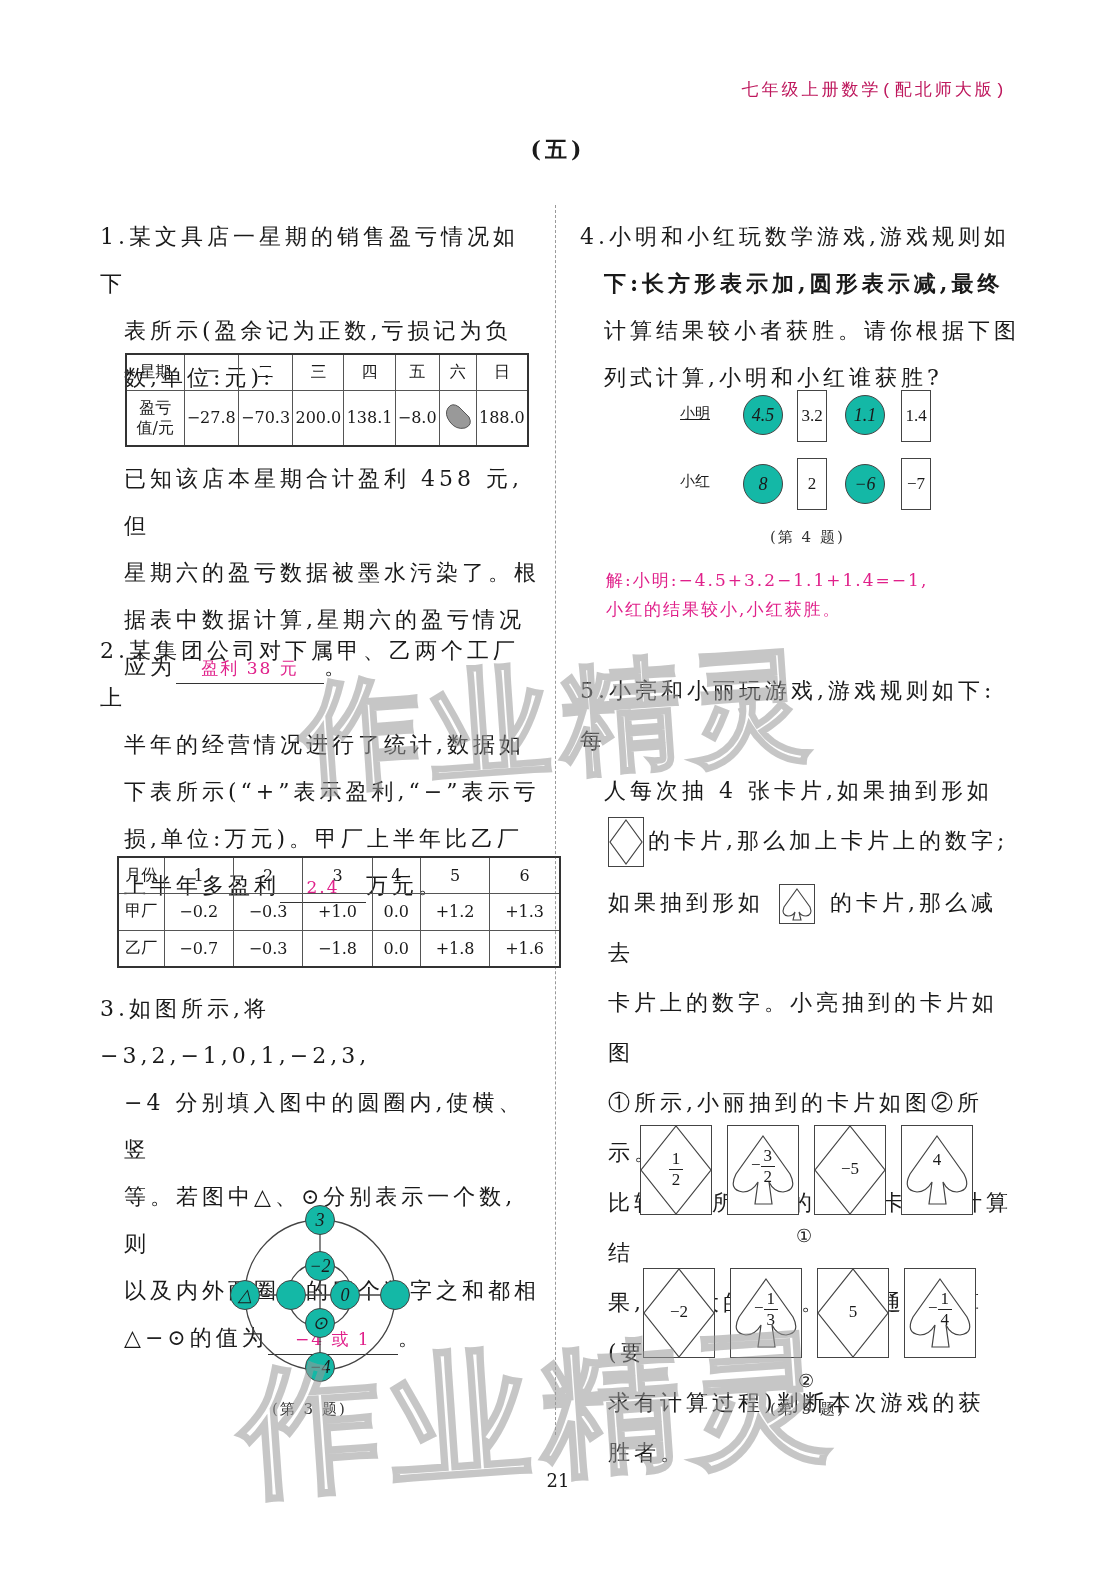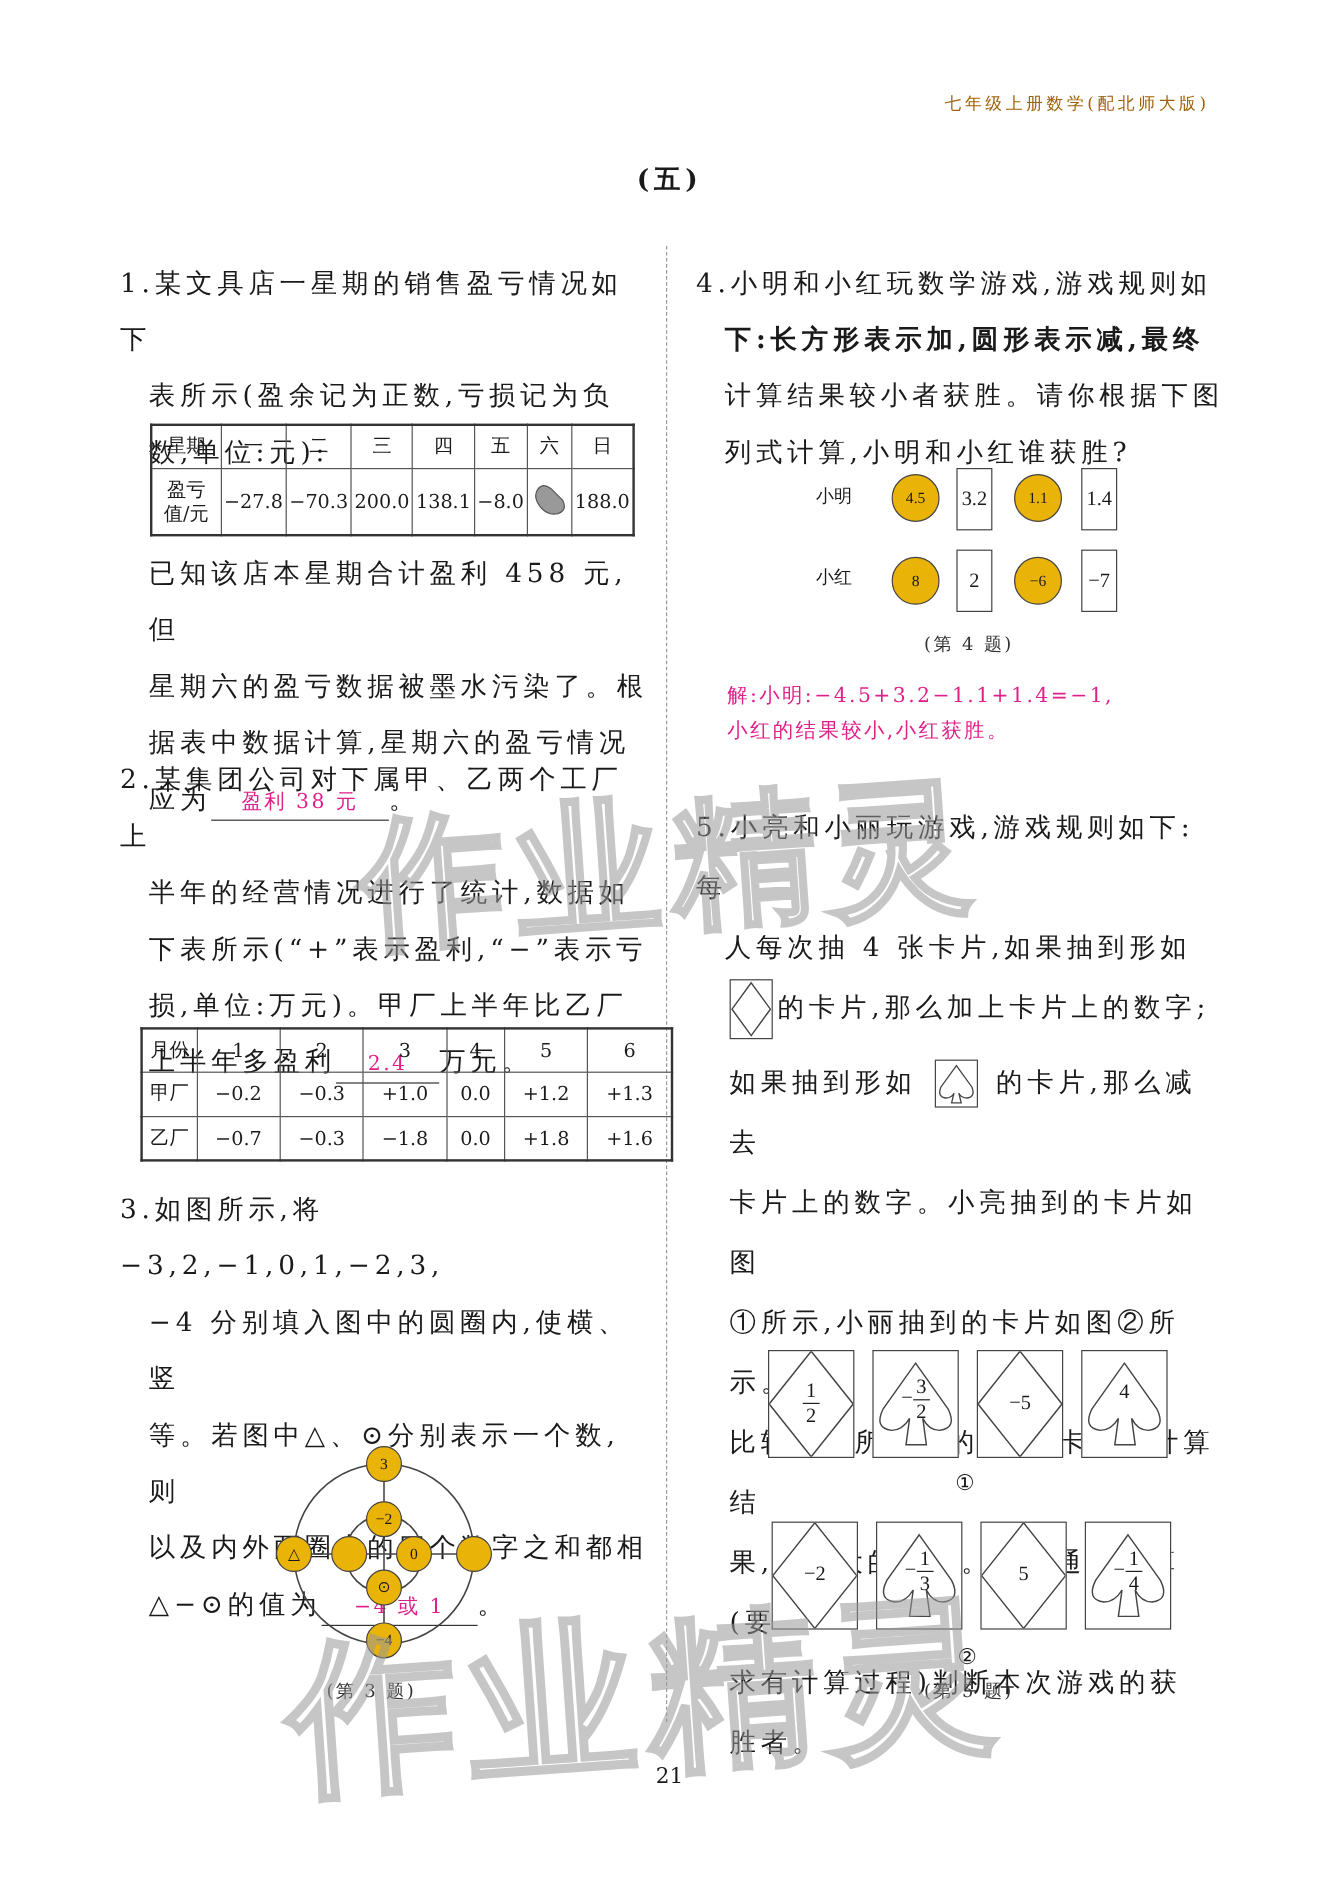--- a/index.html
+++ b/index.html
@@ -1,29 +1,29 @@
 <!DOCTYPE html>
 <html><head>
 <meta charset="utf-8">
 <style>
   * { box-sizing: border-box; margin: 0; padding: 0; }
   body { width: 1116px; height: 1576px; background: #fff; position: relative; overflow: hidden;
          font-family: "DejaVu Serif", "Liberation Serif", serif; color: #1a1a1a; }
   .abs { position: absolute; }
-  .header { right: 108px; top: 78px; font-size: 14px; letter-spacing: 3px; color: #a16207; }
+  .header { right: 108px; top: 78px; font-size: 17px; letter-spacing: 3px; color: #be185d; font-family: Liberation Mono, monospace; }
   .title { left: 0; width: 1116px; top: 135px; text-align: center; font-size: 22px; font-weight: bold; letter-spacing: 4px; }
   .divider { left: 555px; top: 205px; height: 1230px; border-left: 1px dashed #999; }
   .para { font-size: 22px; line-height: 47px; letter-spacing: 4px; }
   .ans { color: #e0208a; font-size: 17px; letter-spacing: 2px; }
   .blank { display: inline-block; border-bottom: 1.5px solid #333; text-align: center; line-height: 30px; vertical-align: baseline; }
   table.data { border-collapse: collapse; font-size: 16px; }
   table.data td { border: 1px solid #555; text-align: center; padding: 0 2px; }
   table.data { border: 2px solid #333; }
   .fig-cap { font-size: 15px; color: #333; letter-spacing: 2px; }
-  .circle { border: 1.5px solid #444; border-radius: 50%; display: flex; align-items: center; justify-content: center; background: #eab308; font-family: "Liberation Serif", serif; font-size: 13px; }
+  .circle { border: 1.5px solid #444; border-radius: 50%; display: flex; align-items: center; justify-content: center; background: #14b8a6; font-family: "Liberation Serif", serif; font-size: 18px; font-style: italic; }
   .rect { border: 1.5px solid #444; display: flex; align-items: center; justify-content: center; font-family: "Liberation Serif", serif; font-size: 17px; background:#fff; }
   .card { border: 1.5px solid #444; background: #fff; }
   .card svg { position: absolute; left: 0; top: 0; }
   .card-val { position: absolute; left: 0; right: 0; text-align: center; font-family: "Liberation Serif", serif; font-size: 17px; }
   .frac { display: inline-flex; flex-direction: column; align-items: center; vertical-align: middle; line-height: 20px; }
   .frac .num { border-bottom: 1px solid #222; padding: 0 3px; }
   .watermark { font-family: "DejaVu Sans", sans-serif; font-weight: bold; color: transparent; -webkit-text-stroke: 3px #999; letter-spacing: 10px; }
 </style>
 </head>
 <body>
@@ -147,21 +147,21 @@
 <div class="abs fig-cap" style="left:272px; top:1400px;">(第 3 题)</div>
 
 <div class="abs para" style="left:580px; top:213px; width:440px;">
   <div><span>4.</span><span>小明和小红玩数学游戏,游戏规则如</span></div>
   <div style="padding-left:24px;font-weight:bold;">下:长方形表示加,圆形表示减,最终</div>
   <div style="padding-left:24px;">计算结果较小者获胜。请你根据下图</div>
   <div style="padding-left:24px;">列式计算,小明和小红谁获胜?</div>
 </div>
 
 <div class="abs" style="left:680px; top:390px; width:260px; height:130px;">
-  <div class="abs" style="left:0; top:14px; font-size:15px;">小明</div>
+  <div class="abs" style="left:0; top:14px; font-size:15px;text-decoration:underline;">小明</div>
   <div class="abs circle" style="left:63px; top:5px; width:40px; height:40px;">4.5</div>
   <div class="abs rect" style="left:117px; top:0px; width:30px; height:52px;">3.2</div>
   <div class="abs circle" style="left:165px; top:5px; width:40px; height:40px;">1.1</div>
   <div class="abs rect" style="left:221px; top:0px; width:30px; height:52px;">1.4</div>
 
   <div class="abs" style="left:0; top:82px; font-size:15px;">小红</div>
   <div class="abs circle" style="left:63px; top:74px; width:40px; height:40px;">8</div>
   <div class="abs rect" style="left:117px; top:68px; width:30px; height:52px;">2</div>
   <div class="abs circle" style="left:165px; top:74px; width:40px; height:40px;">−6</div>
   <div class="abs rect" style="left:221px; top:68px; width:30px; height:52px;">−7</div>

